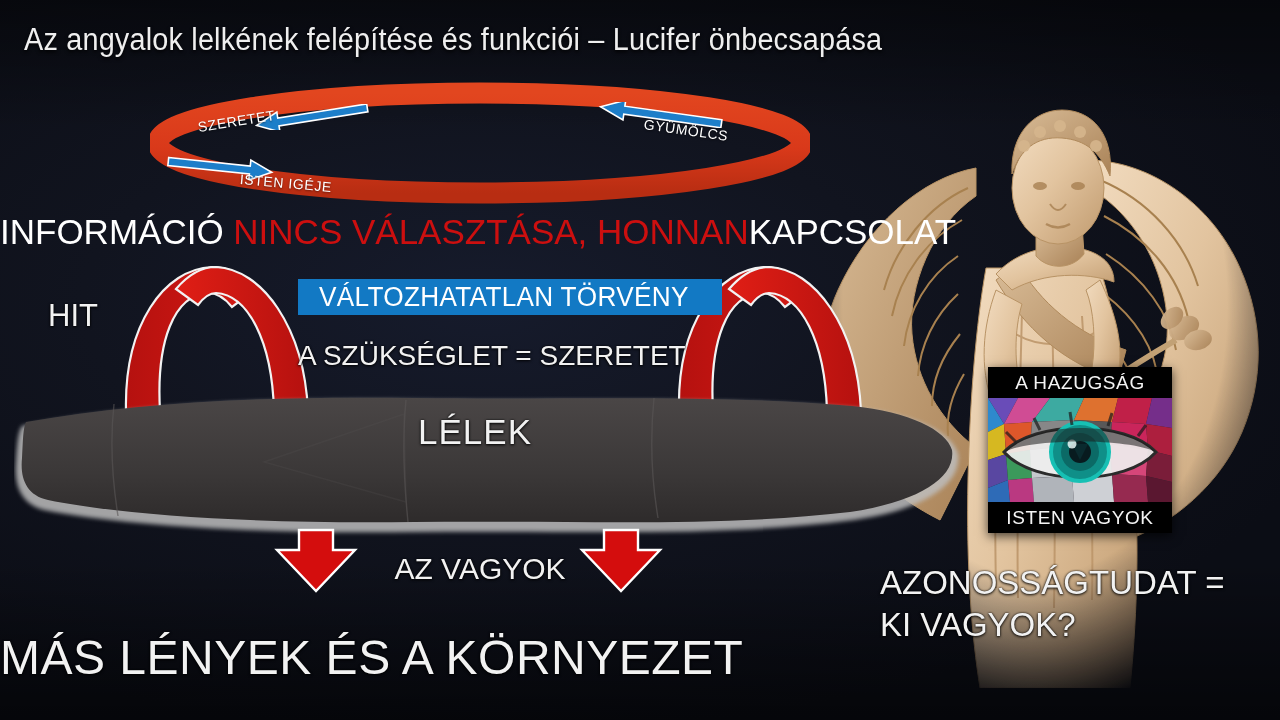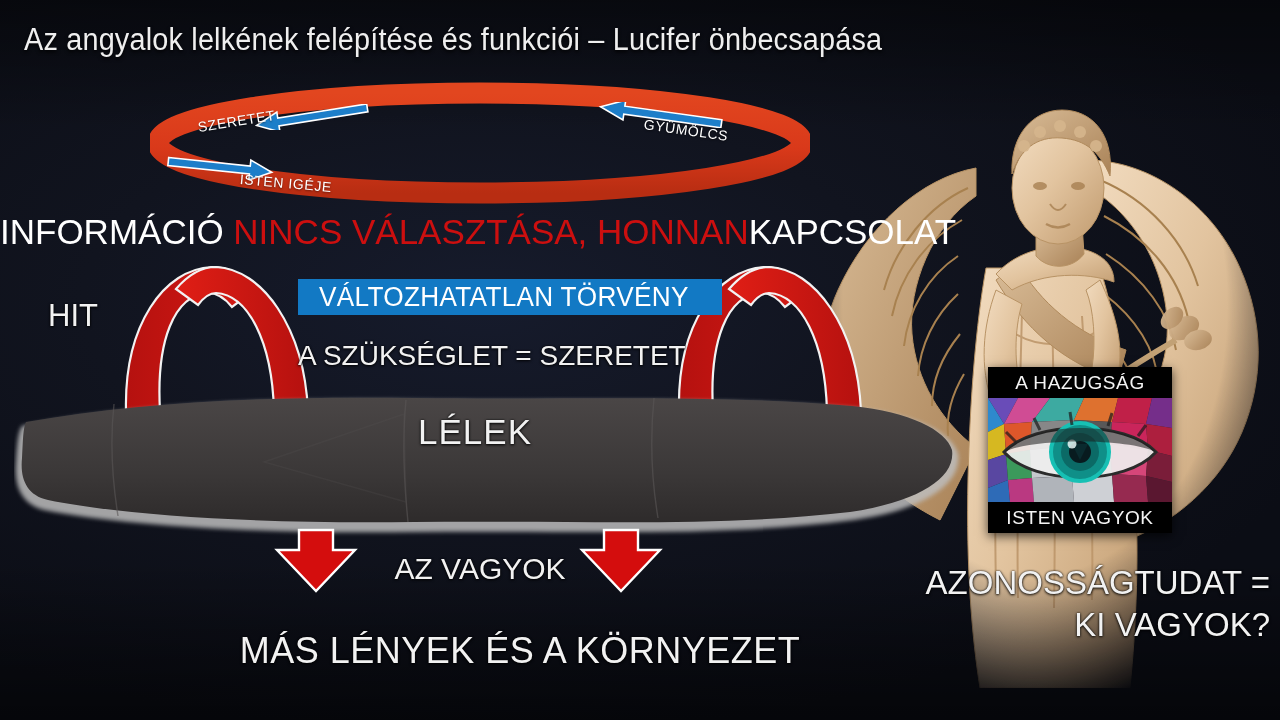--- a/index.html
+++ b/index.html
@@ -107,39 +107,39 @@
   .downarrow svg{width:100%;height:100%;display:block;}
   #arrow-1{left:273px;}
   #arrow-2{left:578px;}
   #lab-akarat{
     position:absolute;left:360px;top:552px;width:240px;text-align:center;
     font-size:30px;
   }
 
   
   #bottom-line{
-    position:absolute;left:0;top:630px;width:1000px;text-align:center;
-    font-size:36px;letter-spacing:.5px;white-space:nowrap;padding-left:20px;
+    position:absolute;left:0;top:630px;width:1000px;text-align:left;
+    font-size:48px;letter-spacing:.5px;white-space:nowrap;
   }
 
   
   #lie-card{
     position:absolute;left:968px;top:367px;width:184px;height:166px;
     background:#f0abfc;box-shadow:0 3px 10px rgba(0,0,0,.7);margin-left:20px;
   }
   .lie-cap{
     height:31px;display:flex;align-items:center;justify-content:center;
     color:#f4f4f4;font-size:19px;letter-spacing:.6px;background:#000;
   }
   #eye-img{position:relative;width:184px;height:104px;overflow:hidden;}
   #eye-img svg{width:100%;height:100%;display:block;}
 
   
   #identity{
-    position:absolute;left:880px;top:562px;width:390px;text-align:right;
+    position:absolute;left:880px;top:562px;width:390px;text-align:left;
     font-size:33px;line-height:1.28;
   }
   #identity div{white-space:nowrap;}
 </style>
 </head>
 <body>
 
 <div id="stage">
 
   <div id="bg"></div>

